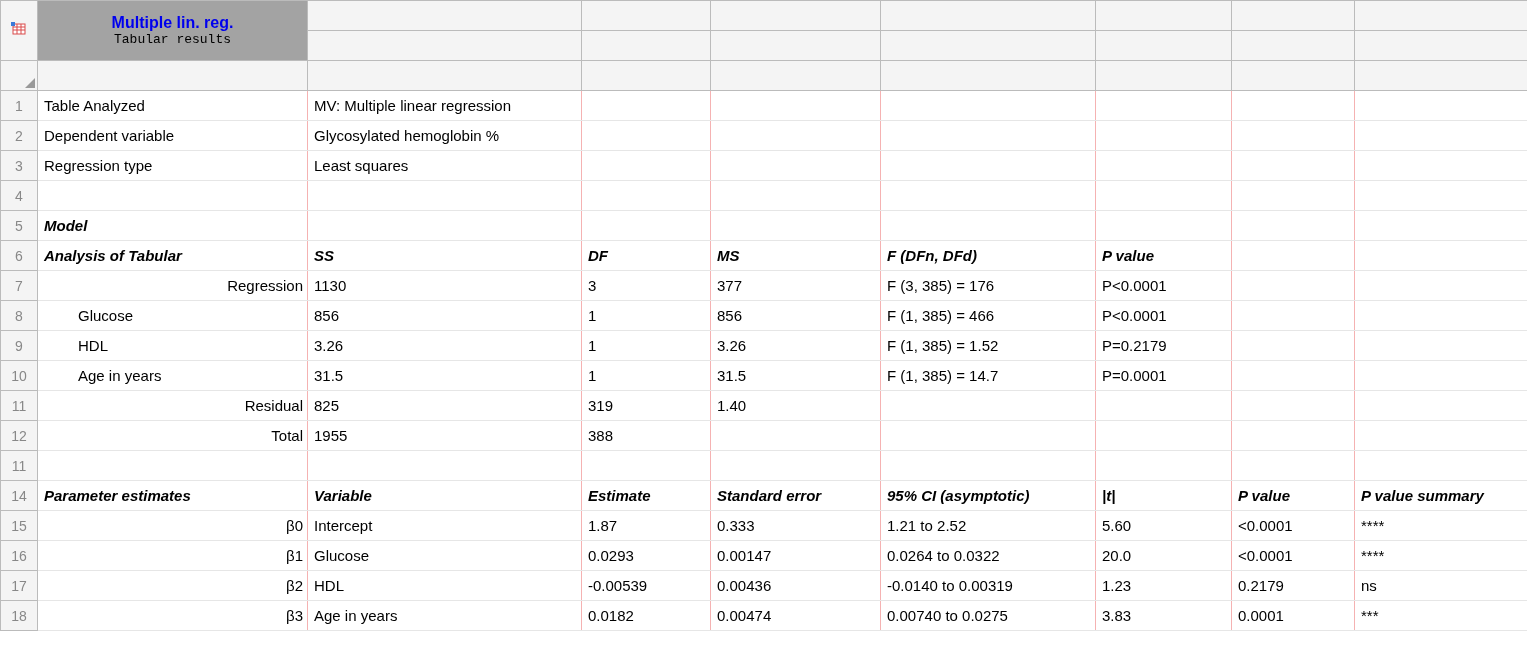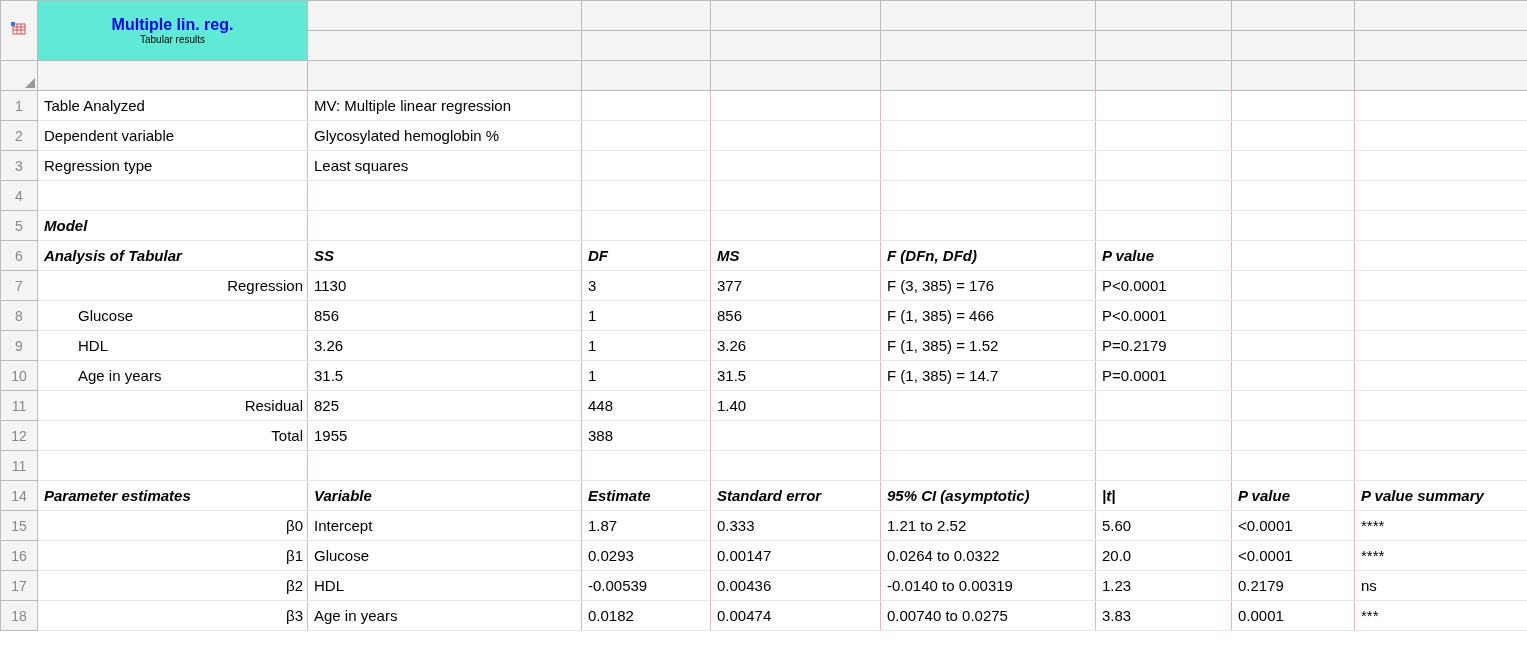--- a/index.html
+++ b/index.html
@@ -44,32 +44,32 @@
 .rownum-cell { font-weight: normal; }
 
 .header-row td.corner-left {
   background: #f4f4f4;
   border-color: #bbb;
   vertical-align: middle;
   text-align: center;
   padding: 0;
 }
 .header-row td.corner-right {
-  background: #5eead4;
+  background: #a3a3a3;
   border-color: #bbb;
   text-align: center;
   vertical-align: middle;
   padding: 0;
 }
 .title-link {
   color: #0000ee;
   font-weight: bold;
   font-size: 16px;
 }
-.subtitle { color: #000; font-size: 10px; }
+.subtitle { color: #000; font-size: 13px; font-family: Liberation Mono, monospace; }
 .header-row { height: 26px; }
 .hdr-col { background: #f4f4f4; border-color: #bbb; }
 
 .data-row td {
   border-left: 1px solid #f5b2b2;
   border-right: 1px solid #f5b2b2;
   border-top: 1px solid #e6e6e6;
   border-bottom: 1px solid #e6e6e6;
   padding-left: 6px;
 }
@@ -272,21 +272,21 @@
         <td>31.5</td>
         <td>F (1, 385) = 14.7</td>
         <td>P=0.0001</td>
         <td></td>
         <td></td>
       </tr>
       <tr class="data-row">
         <td class="rownum-cell">11</td>
         <td class="indent-1">Residual</td>
         <td>825</td>
-        <td>448</td>
+        <td>319</td>
         <td>1.40</td>
         <td></td>
         <td></td>
         <td></td>
         <td></td>
       </tr>
       <tr class="data-row">
         <td class="rownum-cell">12</td>
         <td class="indent-1">Total</td>
         <td>1955</td>

